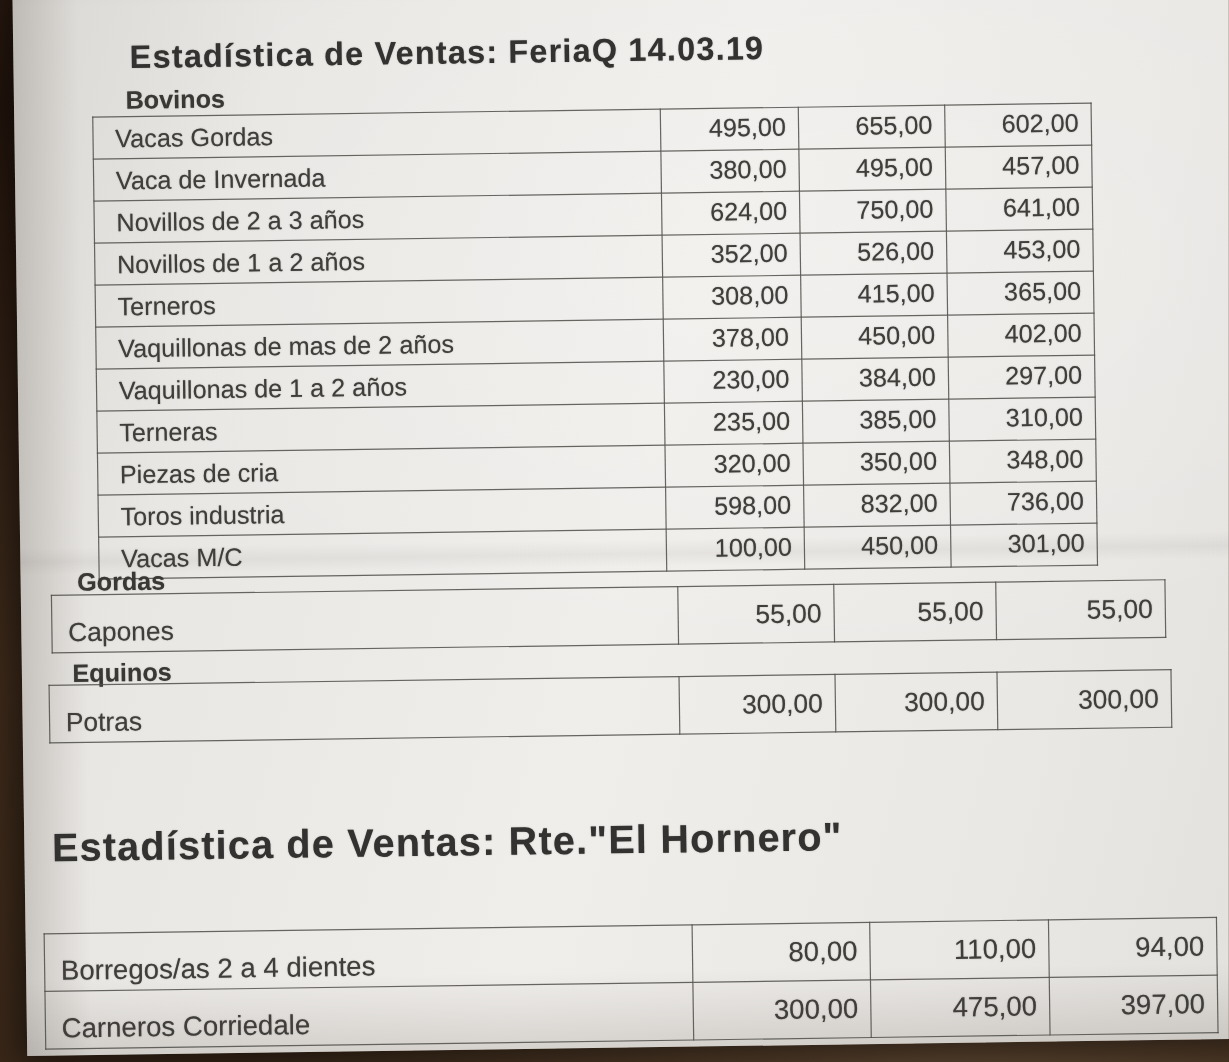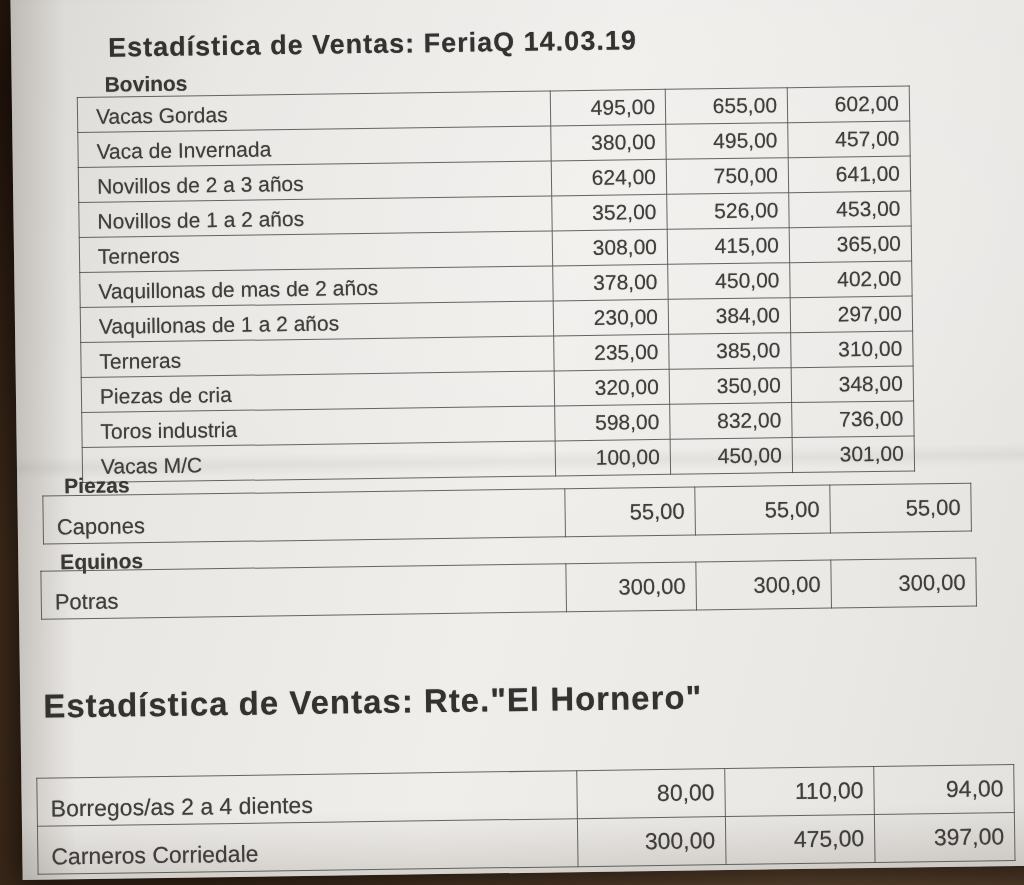--- a/index.html
+++ b/index.html
@@ -193,21 +193,21 @@
       </tr>
       <tr>
         <td class="lbl">Vacas M/C</td>
         <td class="val">100,00</td>
         <td class="val">450,00</td>
         <td class="val">301,00</td>
       </tr>
     </tbody>
       </table>
 
-    <div class="sec-h h-ovinos">Piezas</div>
+    <div class="sec-h h-ovinos">Gordas</div>
 
     <table class="tbl ovinos">
       <colgroup>
           <col style="width:522px">
           <col style="width:130px">
           <col style="width:135px">
           <col style="width:141px">
         </colgroup>
       <tbody>
           <tr>

